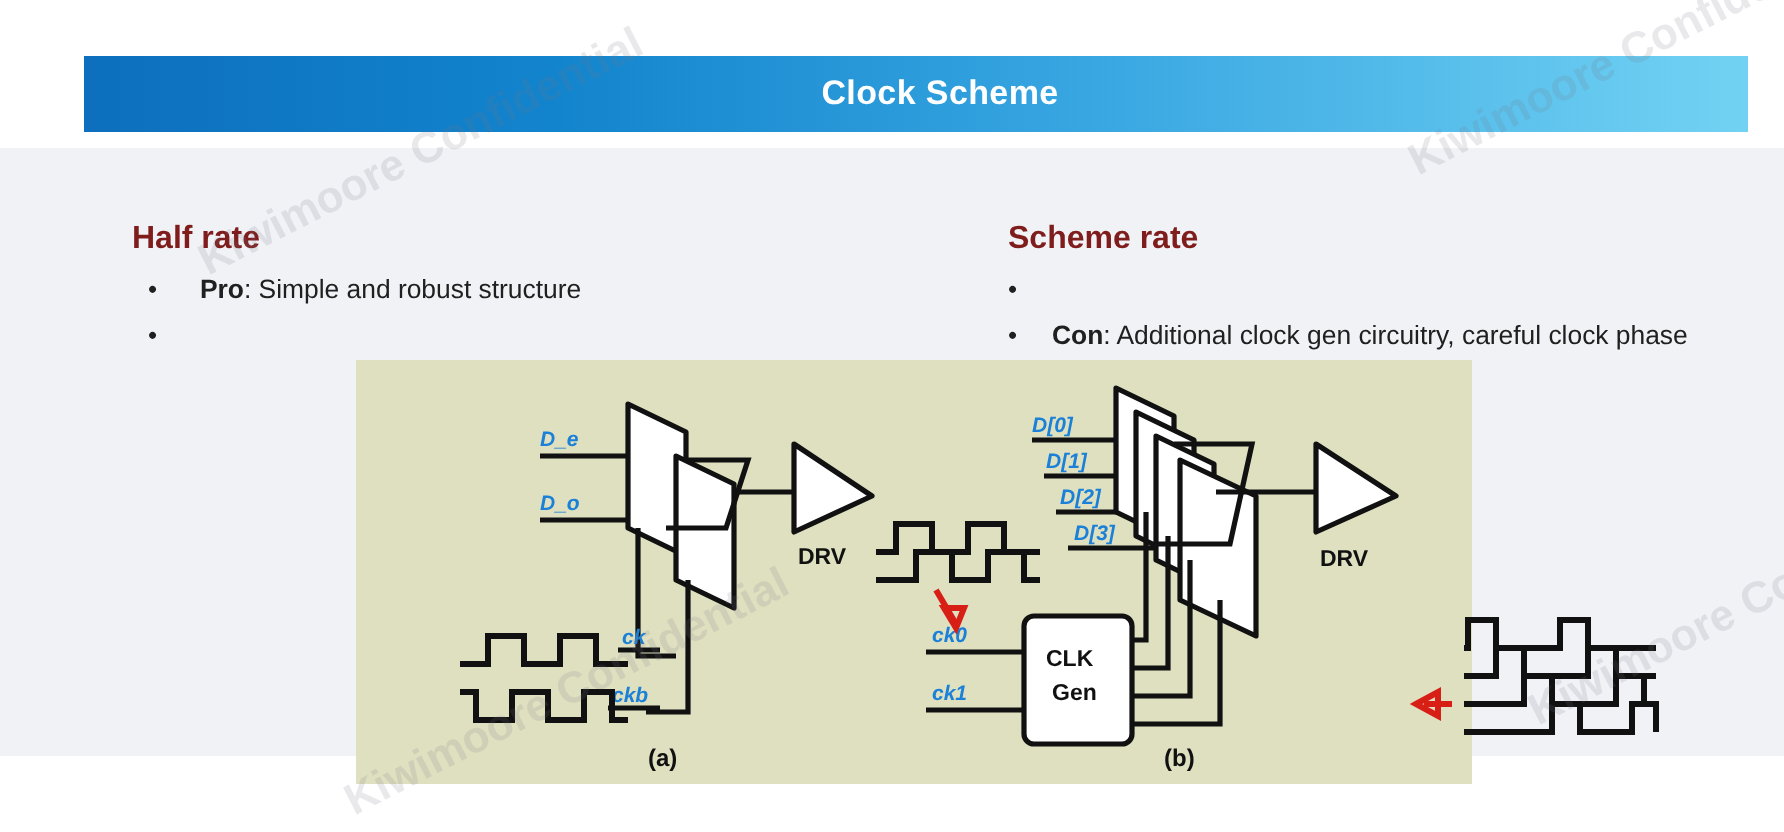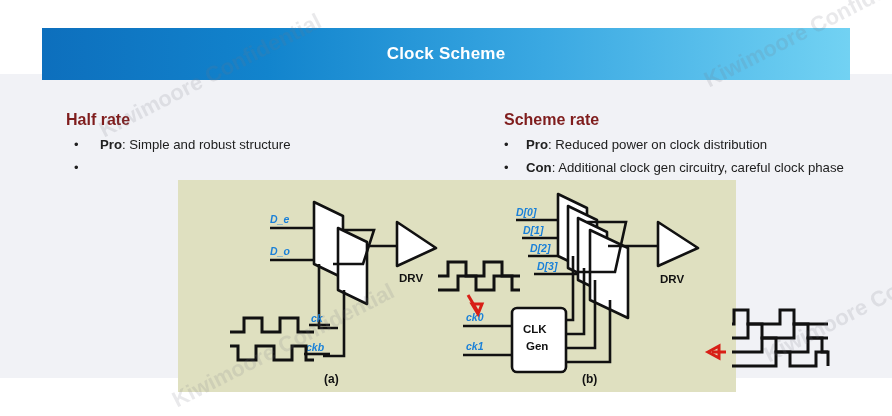--- a/index.html
+++ b/index.html
@@ -12,23 +12,23 @@
   .slide{position:absolute;left:0;top:0;width:892px;height:416px;background:#ffffff;}
 
   
   .content-band{
     position:absolute;left:0;top:74px;width:892px;height:304px;
     background:#f1f2f6;
   }
 
   
   .title-bar{
-    position:absolute;left:42px;top:28px;width:808px;height:52px;
+    position:absolute;left:42px;top:28px;width:808px;height:38px;
     background:linear-gradient(to right,#0d6fbd 0%,#1284cd 28%,#3aa8e2 62%,#72d2f3 100%);
-    display:flex;align-items:center;justify-content:center;
+    display:flex;align-items:center;justify-content:center;padding-left:24px;
   }
   .title-text{
     color:#ffffff;font-size:17px;font-weight:bold;letter-spacing:.2px;
   }
 
   
   .col{position:absolute;top:84px;}
   .col-left{left:66px;width:430px;}
   .col-right{left:504px;width:380px;}
   .col-head{font-size:16px;font-weight:bold;color:#7f1d1d;margin-bottom:6px;margin-top:27px;}
@@ -89,21 +89,20 @@
     <div class="bullet-row">
       <span class="bullet-dot">•</span>
     </div>
   </div>
 
   <div class="col col-right">
     <div class="col-head">Scheme rate</div>
 
     <div class="bullet-row">
       <span class="bullet-dot">•</span>
-      <span class="bullet-txt"><b>Pro</b><span>: Reduced power on clock distribution</span></span>
     </div>
 
     <div class="bullet-row">
       <span class="bullet-dot">•</span>
       <span class="bullet-txt"><b>Con</b><span>: Additional clock gen circuitry, careful clock phase alignment</span></span>
     </div>
   </div>
 
   <div class="figure-panel">
     <svg class="fig" viewBox="0 0 558 212">

